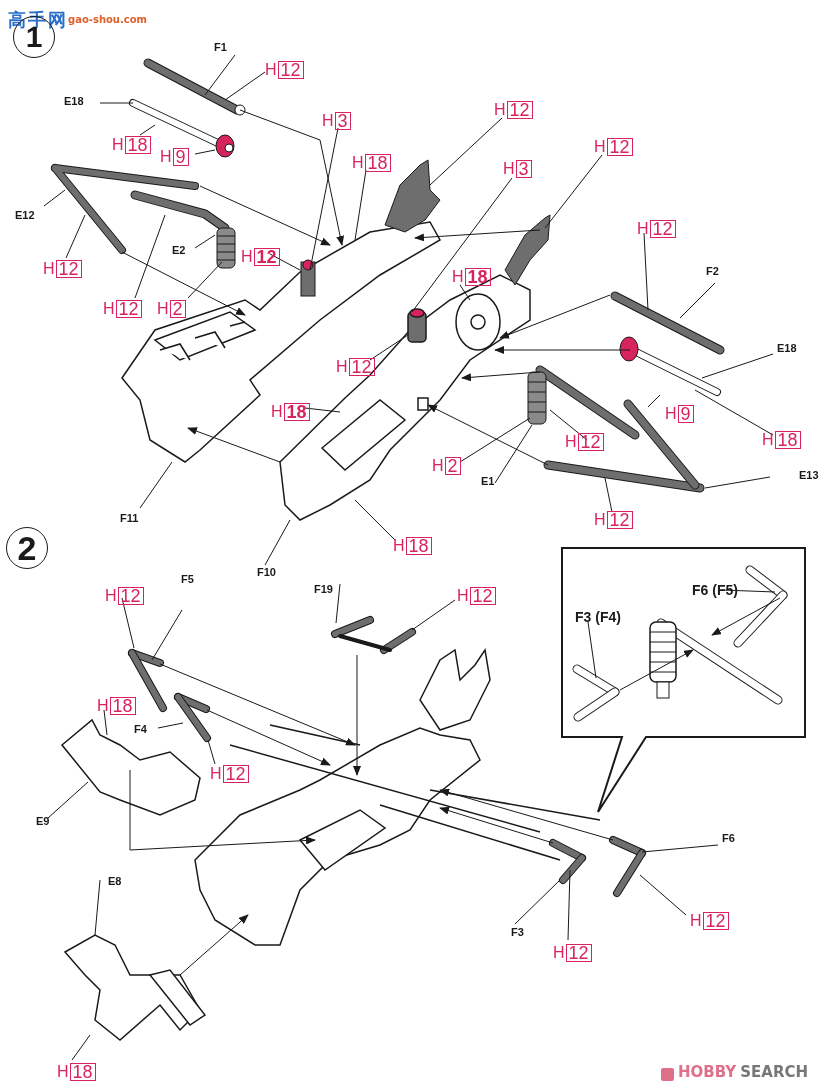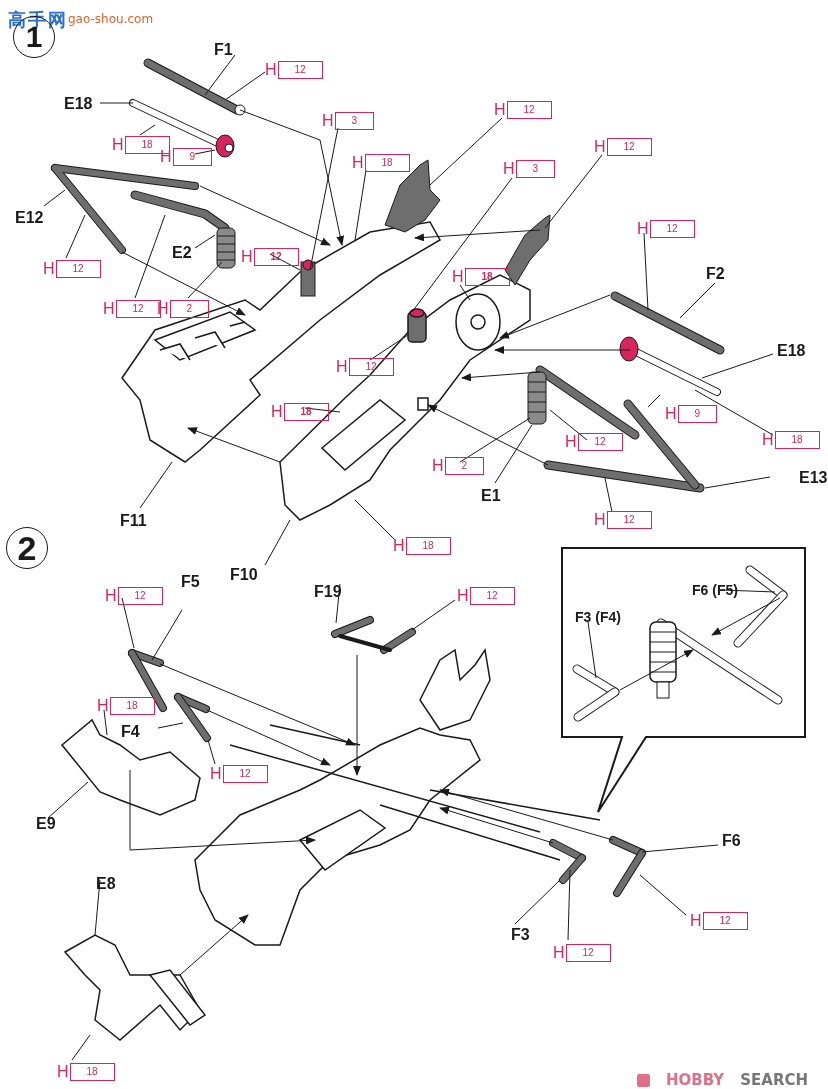--- a/index.html
+++ b/index.html
@@ -1,33 +1,33 @@
 <!DOCTYPE html>
 <html><head>
 <meta charset="utf-8">
 <style>
   html, body { margin: 0; padding: 0; background: #ffffff; }
   body { width: 828px; height: 1089px; position: relative; overflow: hidden;
          font-family: "Liberation Sans", sans-serif; }
   #diagram { position: absolute; left: 0; top: 0; width: 828px; height: 1089px; }
   .lbl { position: absolute; font-family: "Liberation Sans", sans-serif; font-weight: bold;
-         font-size: 16px; color: #1a1a1a; white-space: nowrap; line-height: 1; }
+         font-size: 11px; color: #1a1a1a; white-space: nowrap; line-height: 1; }
   .ref { position: absolute; font-family: "Liberation Sans", sans-serif; font-size: 16px;
          color: #d8245c; white-space: nowrap; line-height: 1; display: flex; align-items: center; }
-  .ref .box { display: inline-block; border: 1px solid #d8245c; font-size: 10px;
-              padding: 0 16px; margin-left: 1px; line-height: 16px; }
+  .ref .box { display: inline-block; border: 1px solid #d8245c; font-size: 18px;
+              padding: 0 2px; margin-left: 1px; line-height: 16px; }
   .ref .box.bold { font-weight: bold; }
   .step { position: absolute; width: 40px; height: 40px; border: 1.5px solid #1a1a1a;
           border-radius: 50%; display: flex; align-items: center; justify-content: center;
           font-family: "Liberation Sans", sans-serif; font-weight: bold; font-size: 34px; color: #1a1a1a; }
   .wm-logo { position: absolute; left: 8px; top: 8px; display: flex; flex-direction: row; align-items: center; }
   .wm-logo .cn { color: #2a6ec8; font-size: 18px; font-weight: bold; font-family: "DejaVu Sans", sans-serif; letter-spacing: 2px; }
-  .wm-logo .url { color: #e0602a; font-size: 12px; font-weight: normal; font-family: "DejaVu Sans", sans-serif; margin-top: -2px; }
-  .hobby { position: absolute; right: 20px; bottom: 0; font-family: "DejaVu Sans", sans-serif;
-           font-size: 15px; font-weight: bold; display: flex; align-items: center; gap: 16px; }
+  .wm-logo .url { color: #e0602a; font-size: 10px; font-weight: bold; font-family: "DejaVu Sans", sans-serif; margin-top: -2px; }
+  .hobby { position: absolute; right: 20px; bottom: 8px; font-family: "DejaVu Sans", sans-serif;
+           font-size: 15px; font-weight: bold; display: flex; align-items: flex-end; gap: 4px; }
   .hobby .mark { width: 13px; height: 13px; background: #e0708a; border-radius: 2px; display: inline-block; }
   .hobby .h1 { color: #e0708a; }
   .hobby .h2 { color: #777777; }
   .callout-label { font-size: 14px; }
 </style>
 </head>
 <body>
 
 <svg id="diagram" viewBox="0 0 828 1089" xmlns="http://www.w3.org/2000/svg">
   <defs>
@@ -260,23 +260,23 @@
 <div class="step" style="left:13px;top:16px;font-size:30px;">1</div>
 <div class="step" style="left:6px;top:527px;">2</div>
 
 <span class="lbl" style="left:214px;top:42px">F1</span>
 <span class="lbl" style="left:64px;top:96px">E18</span>
 <span class="lbl" style="left:15px;top:210px">E12</span>
 <span class="lbl" style="left:172px;top:245px">E2</span>
 <span class="lbl" style="left:706px;top:266px">F2</span>
 <span class="lbl" style="left:777px;top:343px">E18</span>
 <span class="lbl" style="left:799px;top:470px">E13</span>
-<span class="lbl" style="left:481px;top:488px">E1</span>
+<span class="lbl" style="left:481px;top:476px">E1</span>
 <span class="lbl" style="left:120px;top:513px">F11</span>
-<span class="lbl" style="left:230px;top:567px">F10</span>
+<span class="lbl" style="left:257px;top:567px">F10</span>
 
 <span class="ref" style="left:265px;top:61px">H<span class="box">12</span></span>
 <span class="ref" style="left:112px;top:136px">H<span class="box">18</span></span>
 <span class="ref" style="left:160px;top:148px">H<span class="box">9</span></span>
 <span class="ref" style="left:43px;top:260px">H<span class="box">12</span></span>
 <span class="ref" style="left:103px;top:300px">H<span class="box">12</span></span>
 <span class="ref" style="left:157px;top:300px">H<span class="box">2</span></span>
 <span class="ref" style="left:241px;top:248px">H<span class="box bold">12</span></span>
 <span class="ref" style="left:322px;top:112px">H<span class="box">3</span></span>
 <span class="ref" style="left:352px;top:154px">H<span class="box">18</span></span>
@@ -288,24 +288,24 @@
 <span class="ref" style="left:637px;top:220px">H<span class="box">12</span></span>
 <span class="ref" style="left:665px;top:405px">H<span class="box">9</span></span>
 <span class="ref" style="left:762px;top:431px">H<span class="box">18</span></span>
 <span class="ref" style="left:565px;top:433px">H<span class="box">12</span></span>
 <span class="ref" style="left:432px;top:457px">H<span class="box">2</span></span>
 <span class="ref" style="left:594px;top:511px">H<span class="box">12</span></span>
 <span class="ref" style="left:271px;top:403px">H<span class="box bold">18</span></span>
 <span class="ref" style="left:393px;top:537px">H<span class="box">18</span></span>
 
 <span class="lbl" style="left:181px;top:574px">F5</span>
-<span class="lbl" style="left:121px;top:724px">F4</span>
+<span class="lbl" style="left:134px;top:724px">F4</span>
 <span class="lbl" style="left:314px;top:584px">F19</span>
 <span class="lbl" style="left:36px;top:816px">E9</span>
-<span class="lbl" style="left:96px;top:876px">E8</span>
+<span class="lbl" style="left:108px;top:876px">E8</span>
 <span class="lbl" style="left:722px;top:833px">F6</span>
 <span class="lbl" style="left:511px;top:927px">F3</span>
 
 <span class="ref" style="left:105px;top:587px">H<span class="box">12</span></span>
 <span class="ref" style="left:97px;top:697px">H<span class="box">18</span></span>
 <span class="ref" style="left:210px;top:765px">H<span class="box">12</span></span>
 <span class="ref" style="left:457px;top:587px">H<span class="box">12</span></span>
 <span class="ref" style="left:690px;top:912px">H<span class="box">12</span></span>
 <span class="ref" style="left:553px;top:944px">H<span class="box">12</span></span>
 <span class="ref" style="left:57px;top:1063px">H<span class="box">18</span></span>

